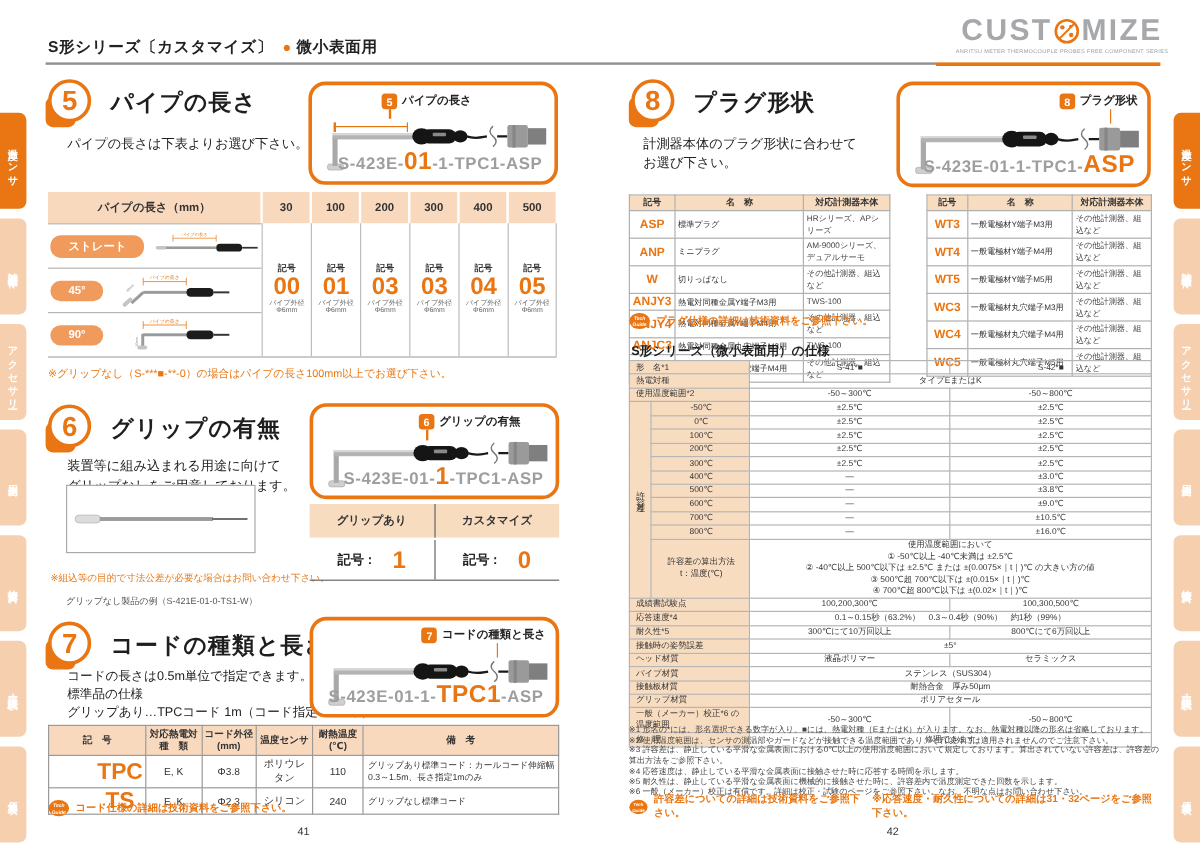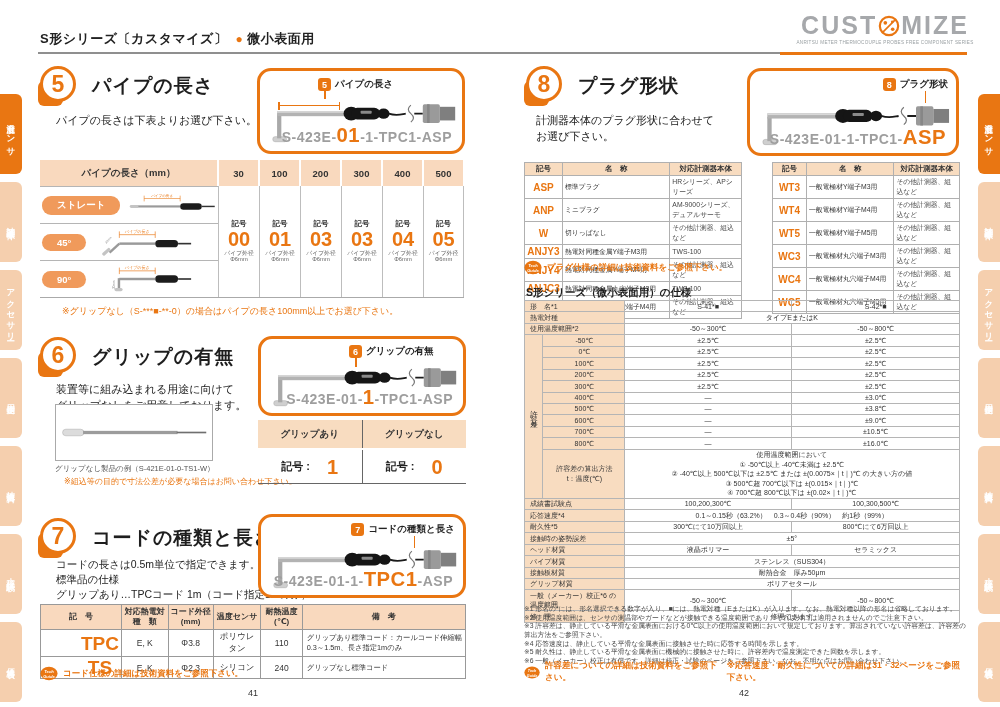--- a/index.html
+++ b/index.html
@@ -57,25 +57,25 @@
   .pt-row { height:37px; display:flex; align-items:center; gap:4px; border-top:1px solid #b5b5b5; padding-left:2px; }
   .pt-row:first-of-type { border-top:none; }
   .pill { background:var(--pill); color:#fff; font-weight:bold; font-size:9.5px; border-radius:9px; padding:3px 15px; white-space:nowrap; }
   .codecol { width:41px; display:flex; flex-direction:column; }
   .codehead { height:26px; margin:0 1px; background:var(--peach2); display:flex; align-items:center; justify-content:center; font-size:9.5px; font-weight:bold; }
   .codebody { flex:1; border-left:1px solid #bdbdbd; display:flex; flex-direction:column; align-items:center; justify-content:center; line-height:1.15; }
   .codecol:last-child .codebody { border-right:1px solid #bdbdbd; }
   .klabel { font-size:7.5px; font-weight:bold; color:#333; }
   .kcode { font-size:20px; font-weight:bold; color:var(--orange); line-height:1.05; }
   .ksub { font-size:5.8px; color:#666; }
-  .orange-note { color:var(--orange); font-size:9px;margin-left:22px; }
+  .orange-note { color:var(--orange); font-size:9px; }
 
   
   .imgbox { position:absolute; border:1px solid #aaa; background:#fff; }
-  .cap { position:absolute; font-size:7.5px; color:#555; }
+  .cap { position:absolute; font-size:7.5px; color:#555;margin-top:32px; }
   #griptable { position:absolute; width:208px; }
   .gt-head { display:flex; height:28px; background:var(--peach); }
   .gt-head div { flex:1; display:flex; align-items:center; justify-content:center; font-size:9.5px; font-weight:bold; }
   .gt-body { display:flex; height:34px; border-bottom:1px solid #666; margin-top:2px; }
   .gt-body div { flex:1; display:flex; align-items:center; justify-content:center; gap:17px; font-size:11px; font-weight:bold; color:#222; }
   .gt-div { border-left:1px solid #666; }
   .bignum { font-size:20px; font-weight:bold; color:var(--orange); line-height:1; }
 
   
   table { border-collapse:collapse; }
@@ -367,21 +367,21 @@
           <use href="#probe"></use>
         </svg>
       <div class="model">
         <span>S-423E-01-</span><span class="hl">1</span><span>-TPC1-ASP</span>
       </div>
     </div>
 
     <div id="griptable" style="left:220px;top:360px">
       <div class="gt-head">
         <div>グリップあり</div>
-        <div class="gt-div">グリップなし</div>
+        <div class="gt-div">カスタマイズ</div>
       </div>
       <div class="gt-body">
         <div>
             <span>記号 :</span>
             <span class="bignum">1</span>
           </div>
         <div class="gt-div">
             <span>記号 :</span>
             <span class="bignum">0</span>
           </div>

